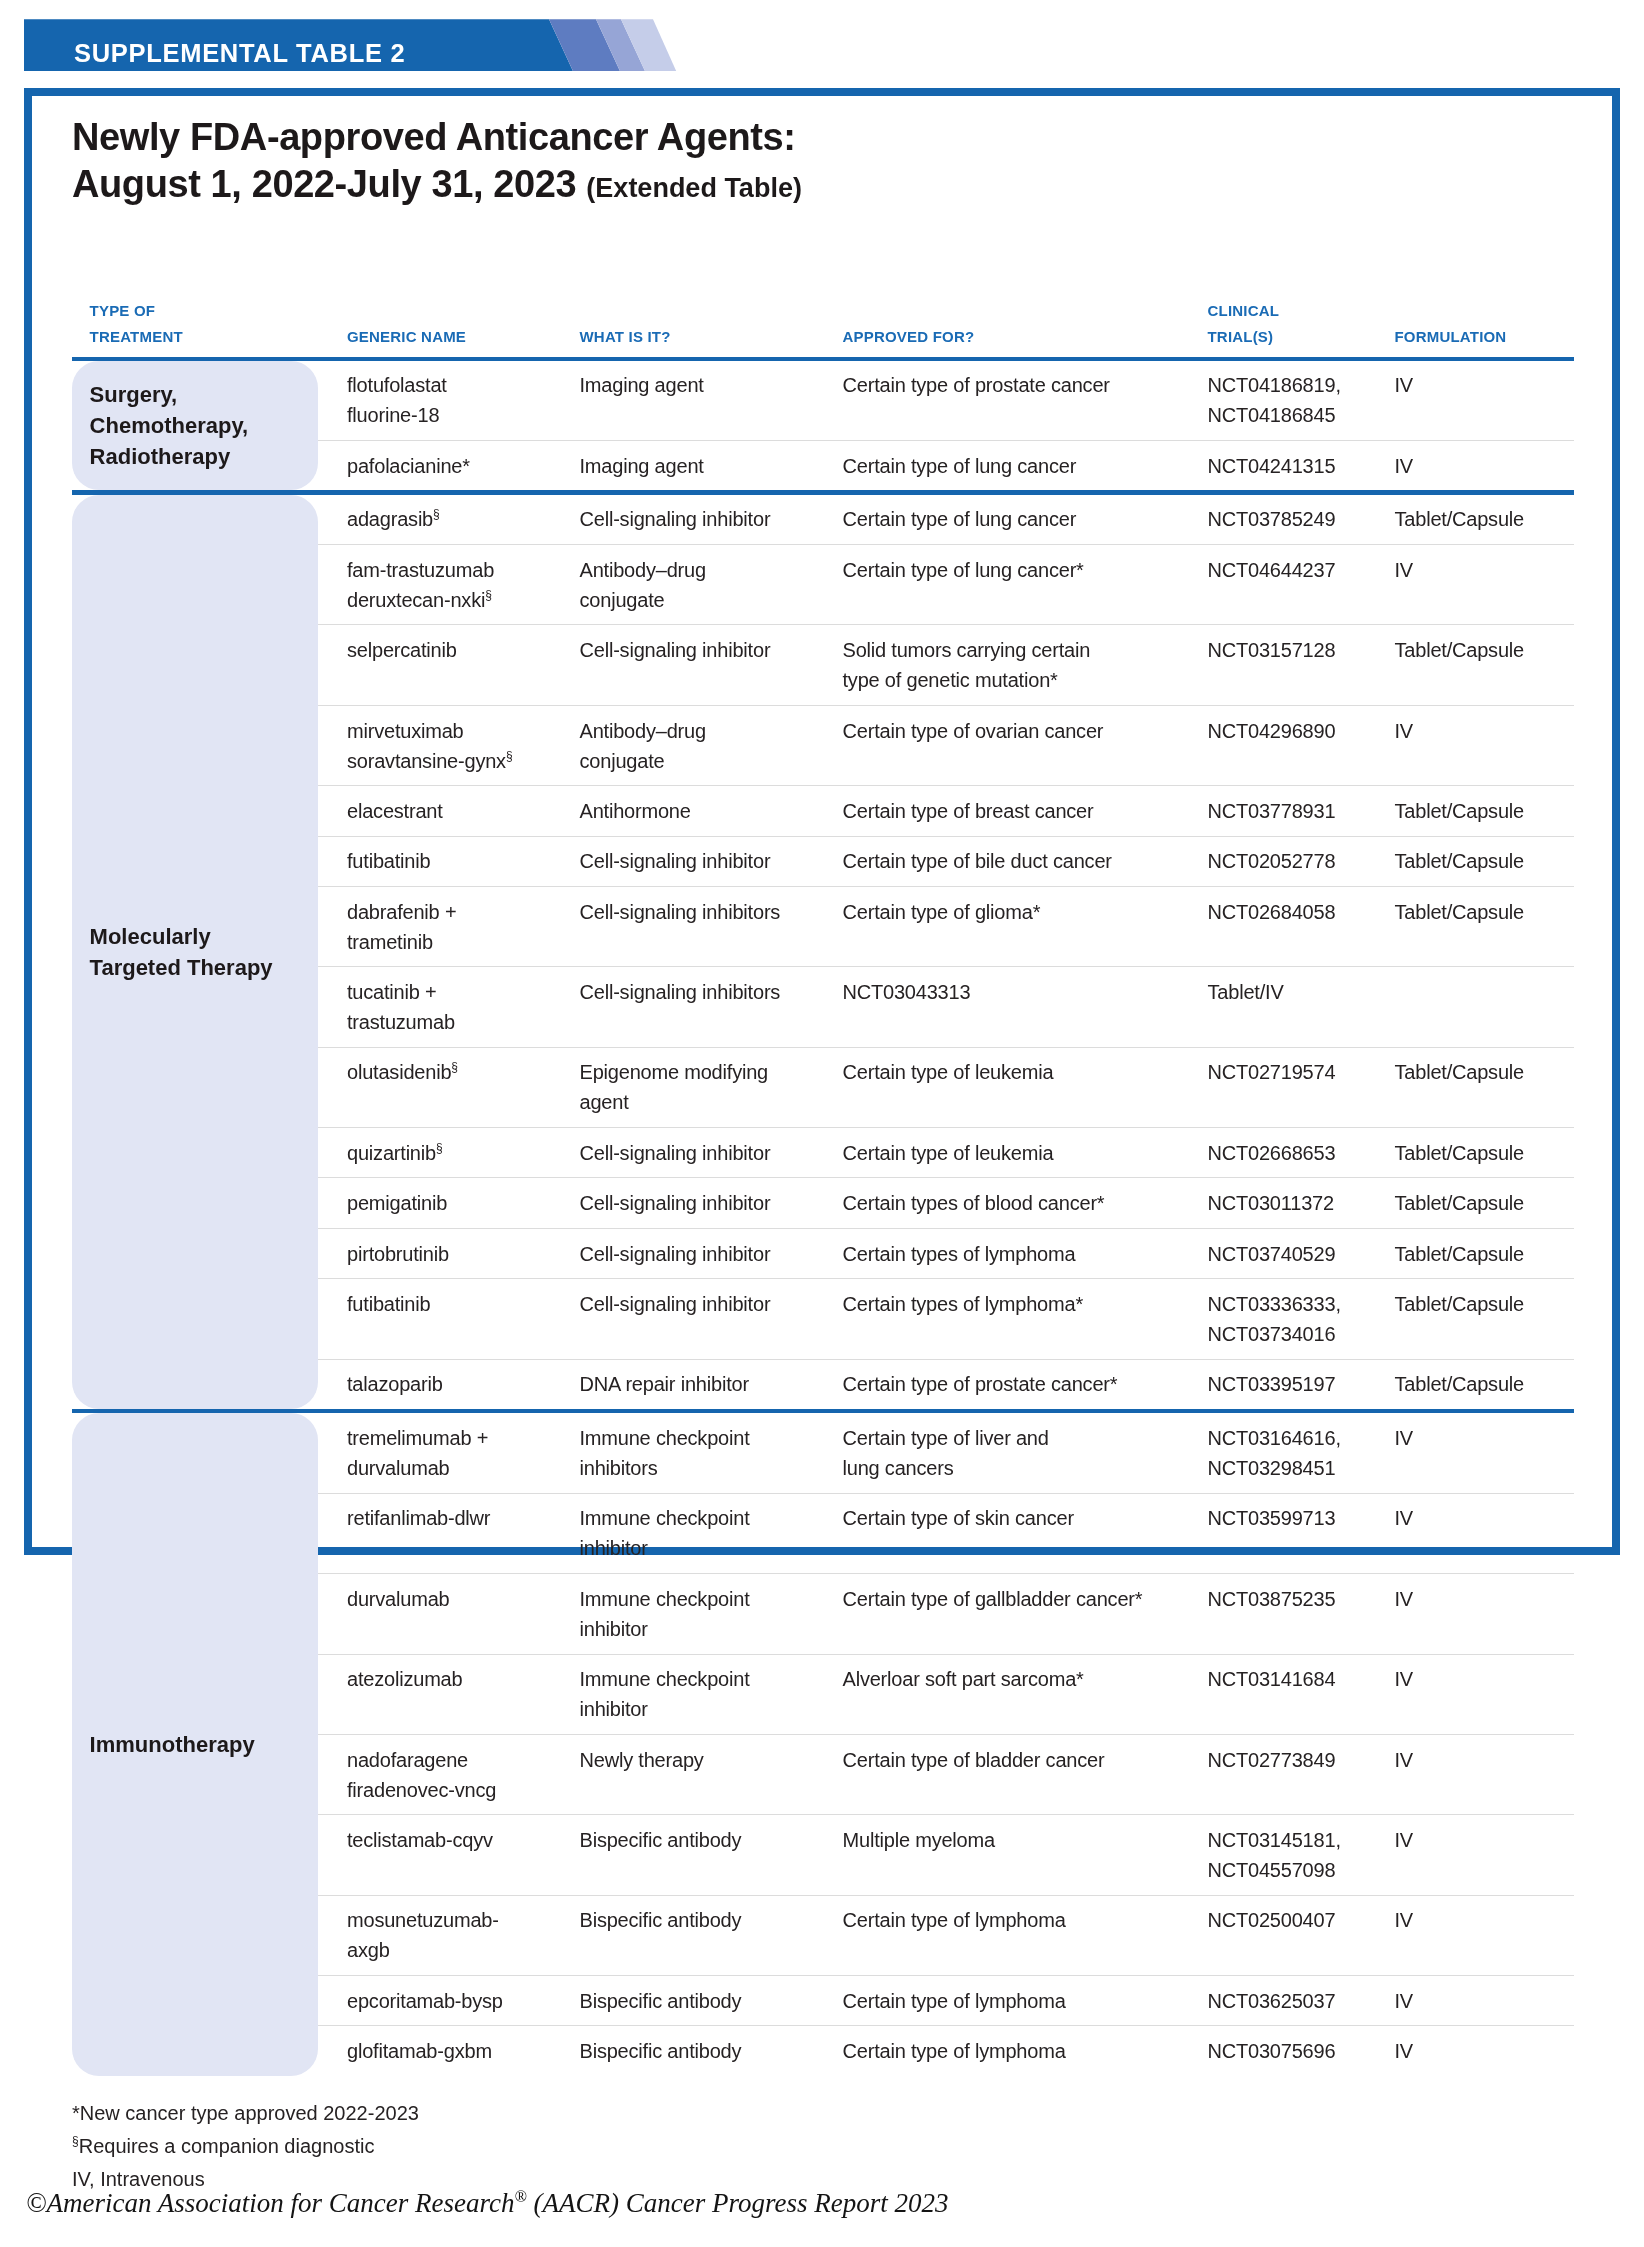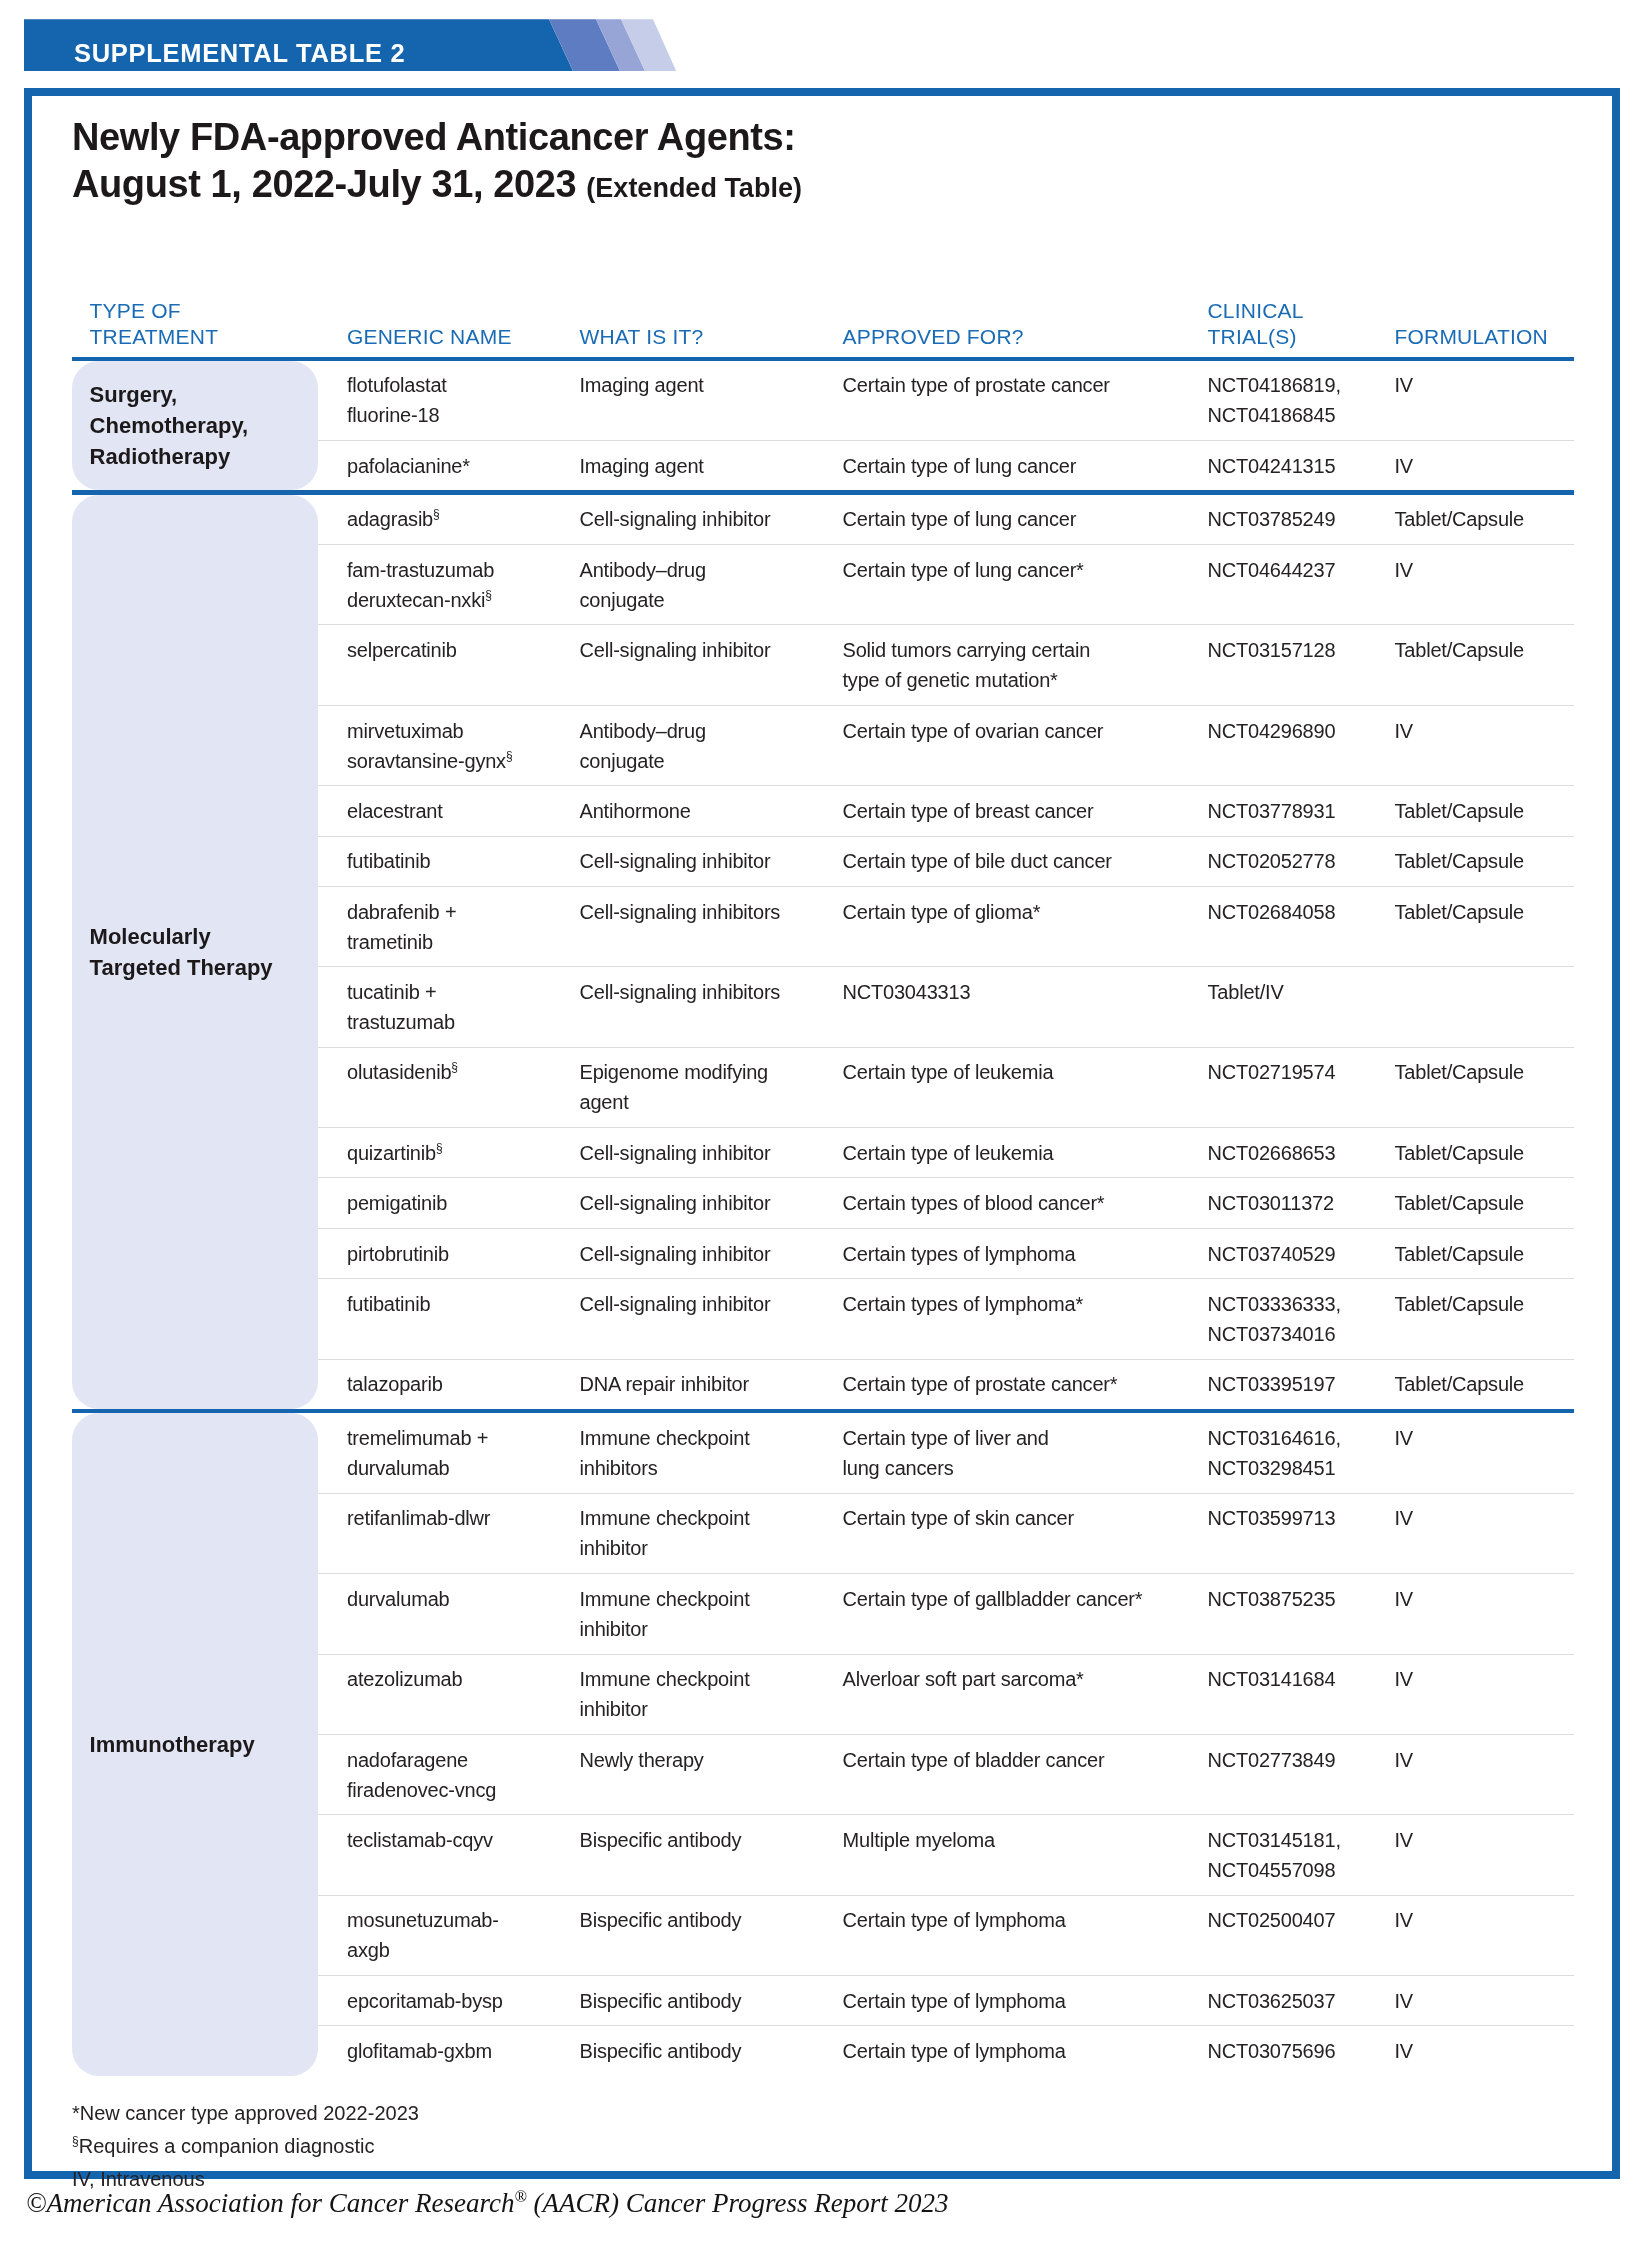--- a/index.html
+++ b/index.html
@@ -28,35 +28,35 @@
   .stripe-a{background:var(--stripe-dark);clip-path:polygon(525px 0,572px 0,603px 67px,556px 67px);}
   .stripe-b{background:var(--stripe-mid);clip-path:polygon(572px 0,597px 0,628px 67px,603px 67px);}
   .stripe-c{background:var(--stripe-light);clip-path:polygon(597px 0,629px 0,659px 67px,628px 67px);}
   .banner-label{
     position:absolute;left:50px;top:0;height:67px;line-height:68px;
     color:var(--banner-text);font-size:25.5px;font-weight:bold;letter-spacing:0.7px;
   }
 
   
   .box{
-    position:absolute;left:24px;top:88px;width:1596px;height:2091px;
+    position:absolute;left:24px;top:88px;width:1596px;height:1467px;
     border:8.8px solid var(--accent);background:#fff;
   }
 
   .title{margin:17.6px 0 0 40px;font-weight:bold;color:#1d191a;font-size:38px;line-height:47px;letter-spacing:-0.4px;}
   .title-suffix{font-size:27px;letter-spacing:0;}
 
   
   .table{margin:86px 0 0 40px;width:1502px;}
   .thead{
     display:grid;grid-template-columns:246px 251px 263px 365px 187px 190px;
     align-items:end;border-bottom:4.4px solid var(--accent);padding-bottom:7px;
   }
   .hc{
-    color:var(--header-text);font-weight:normal;font-size:21px;line-height:26px;
+    color:var(--header-text);font-weight:bold;font-size:15px;line-height:26px;
     white-space:pre-line;letter-spacing:0.2px;
   }
   .hc.h0{padding-left:17.6px;}
   .hc.h1{padding-left:29px;}
   .hc.h2,.hc.h3,.hc.h4,.hc.h5{padding-left:10.5px;}
 
   .section{display:flex;}
   .section-divider{height:4.4px;background:var(--accent);}
   .group-cell{
     width:246px;flex:0 0 246px;background:var(--group-bg);

